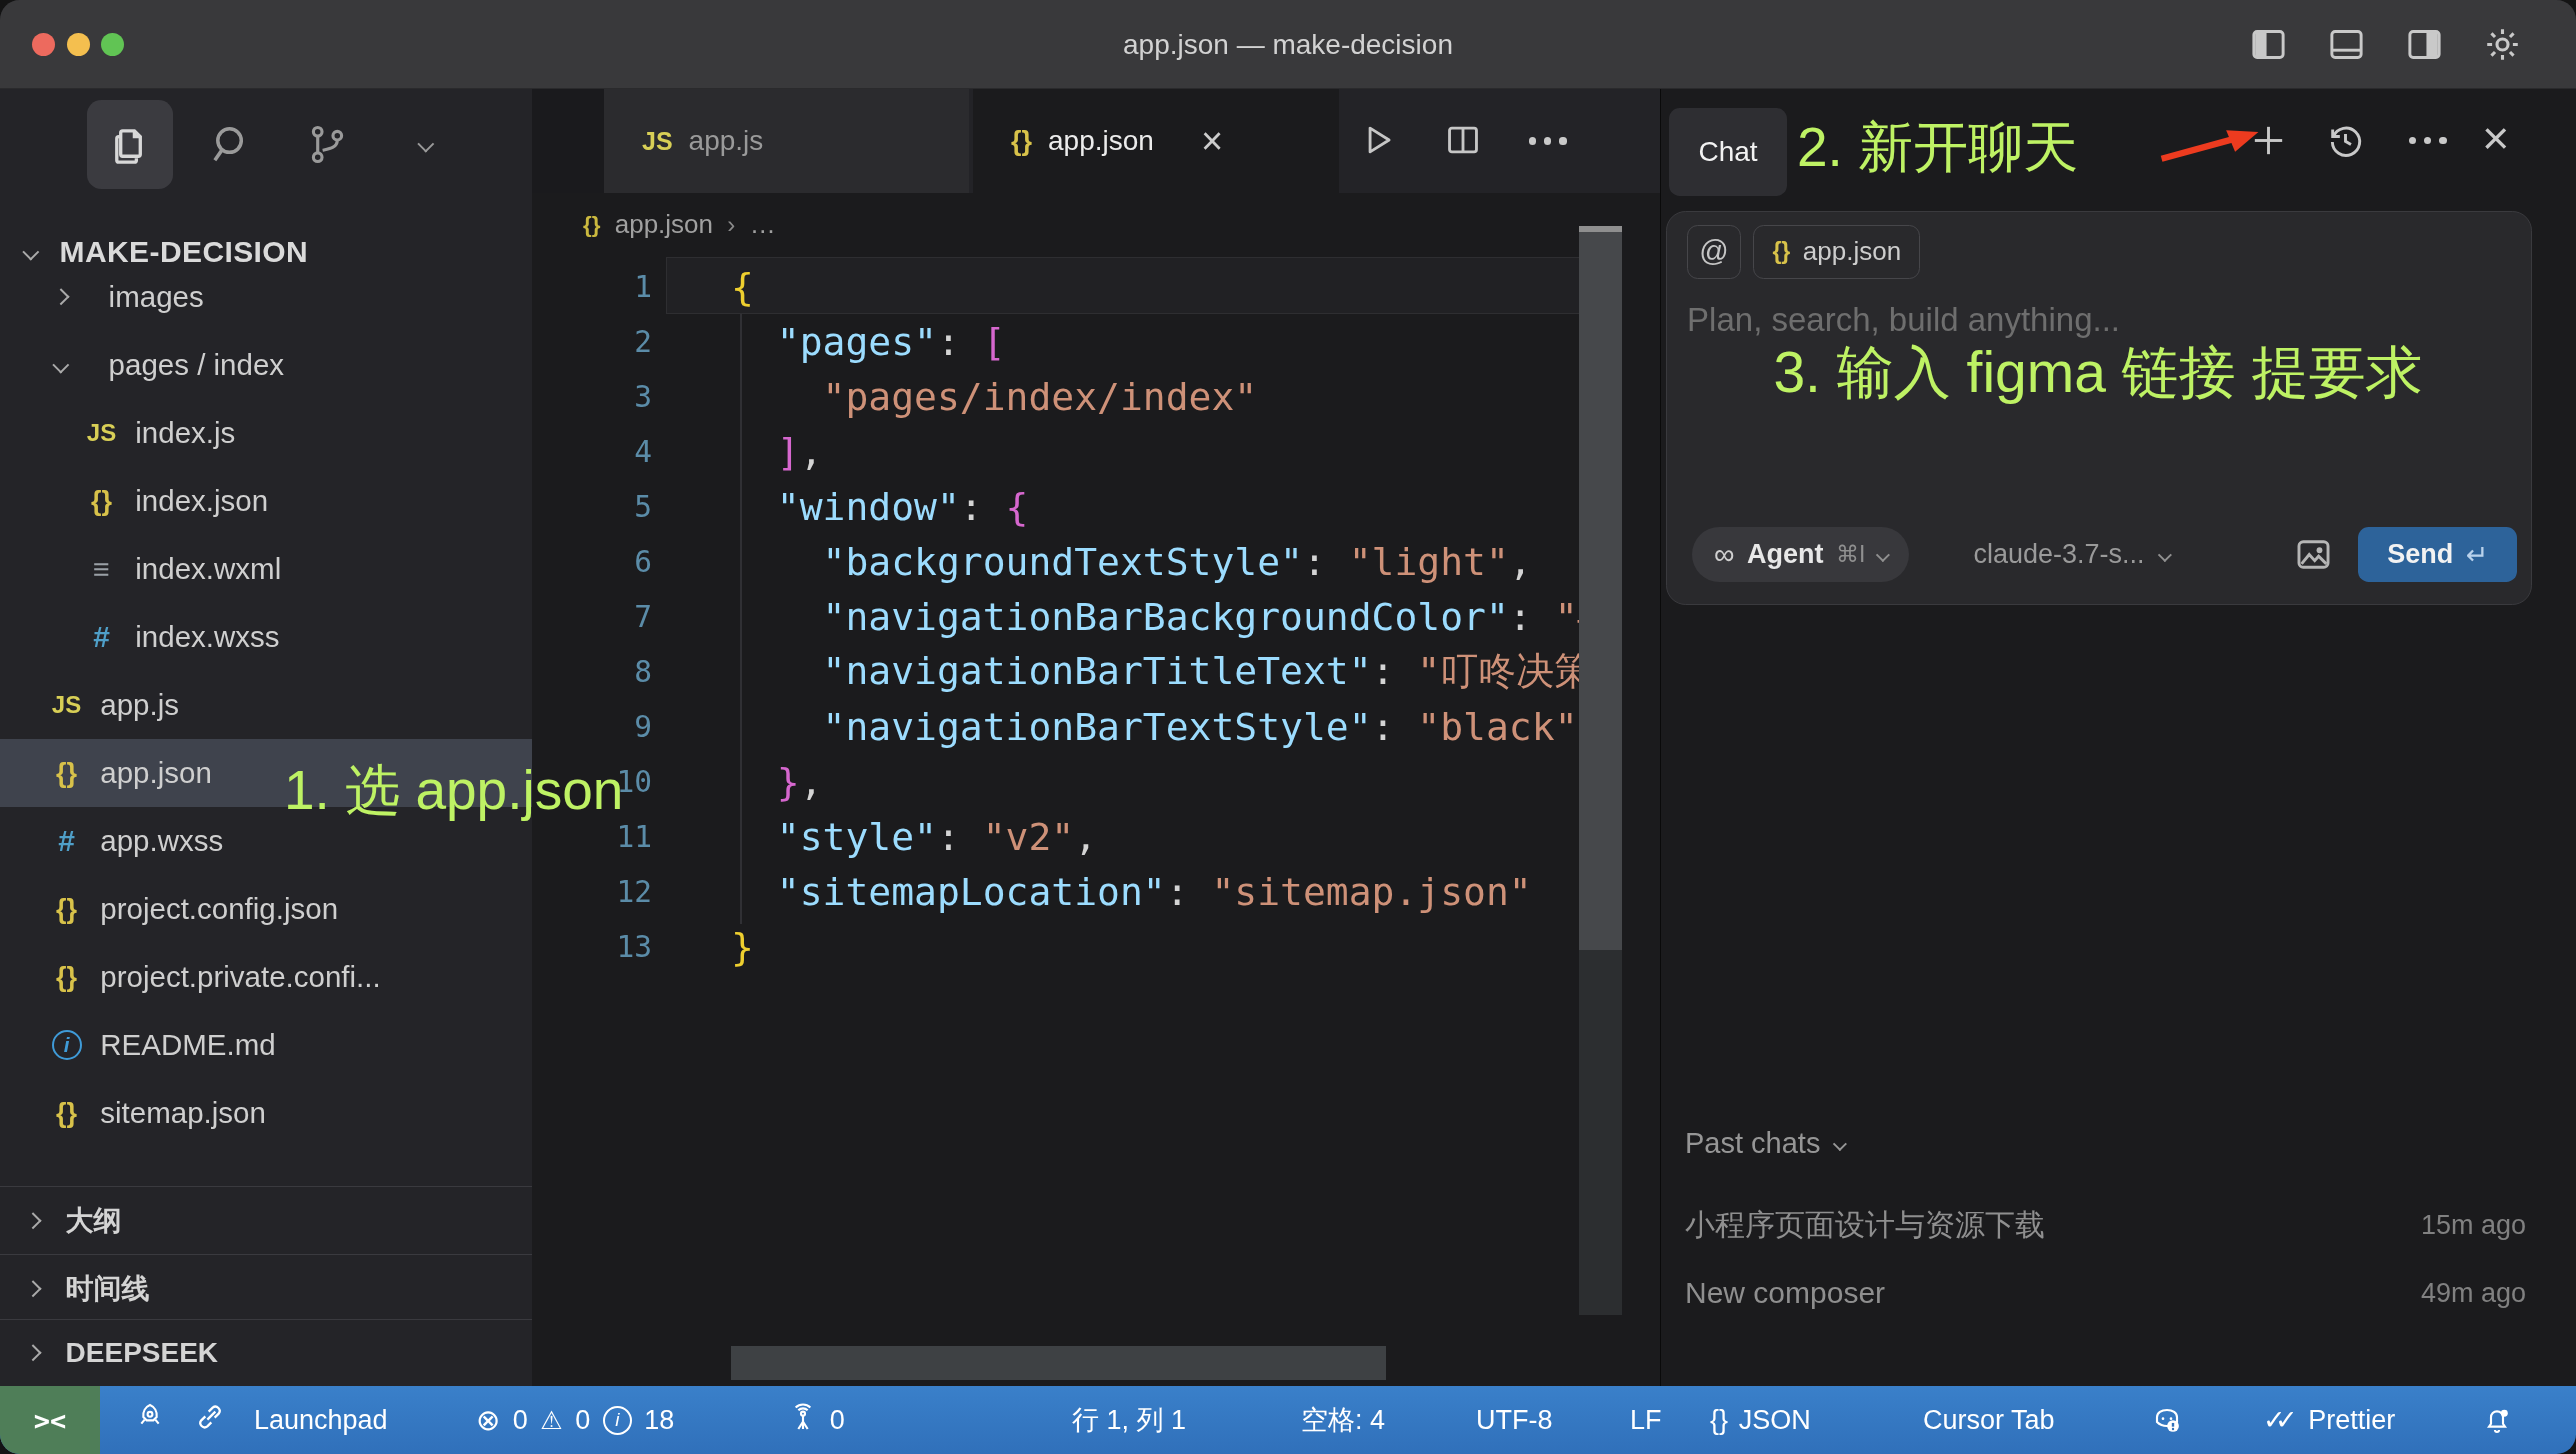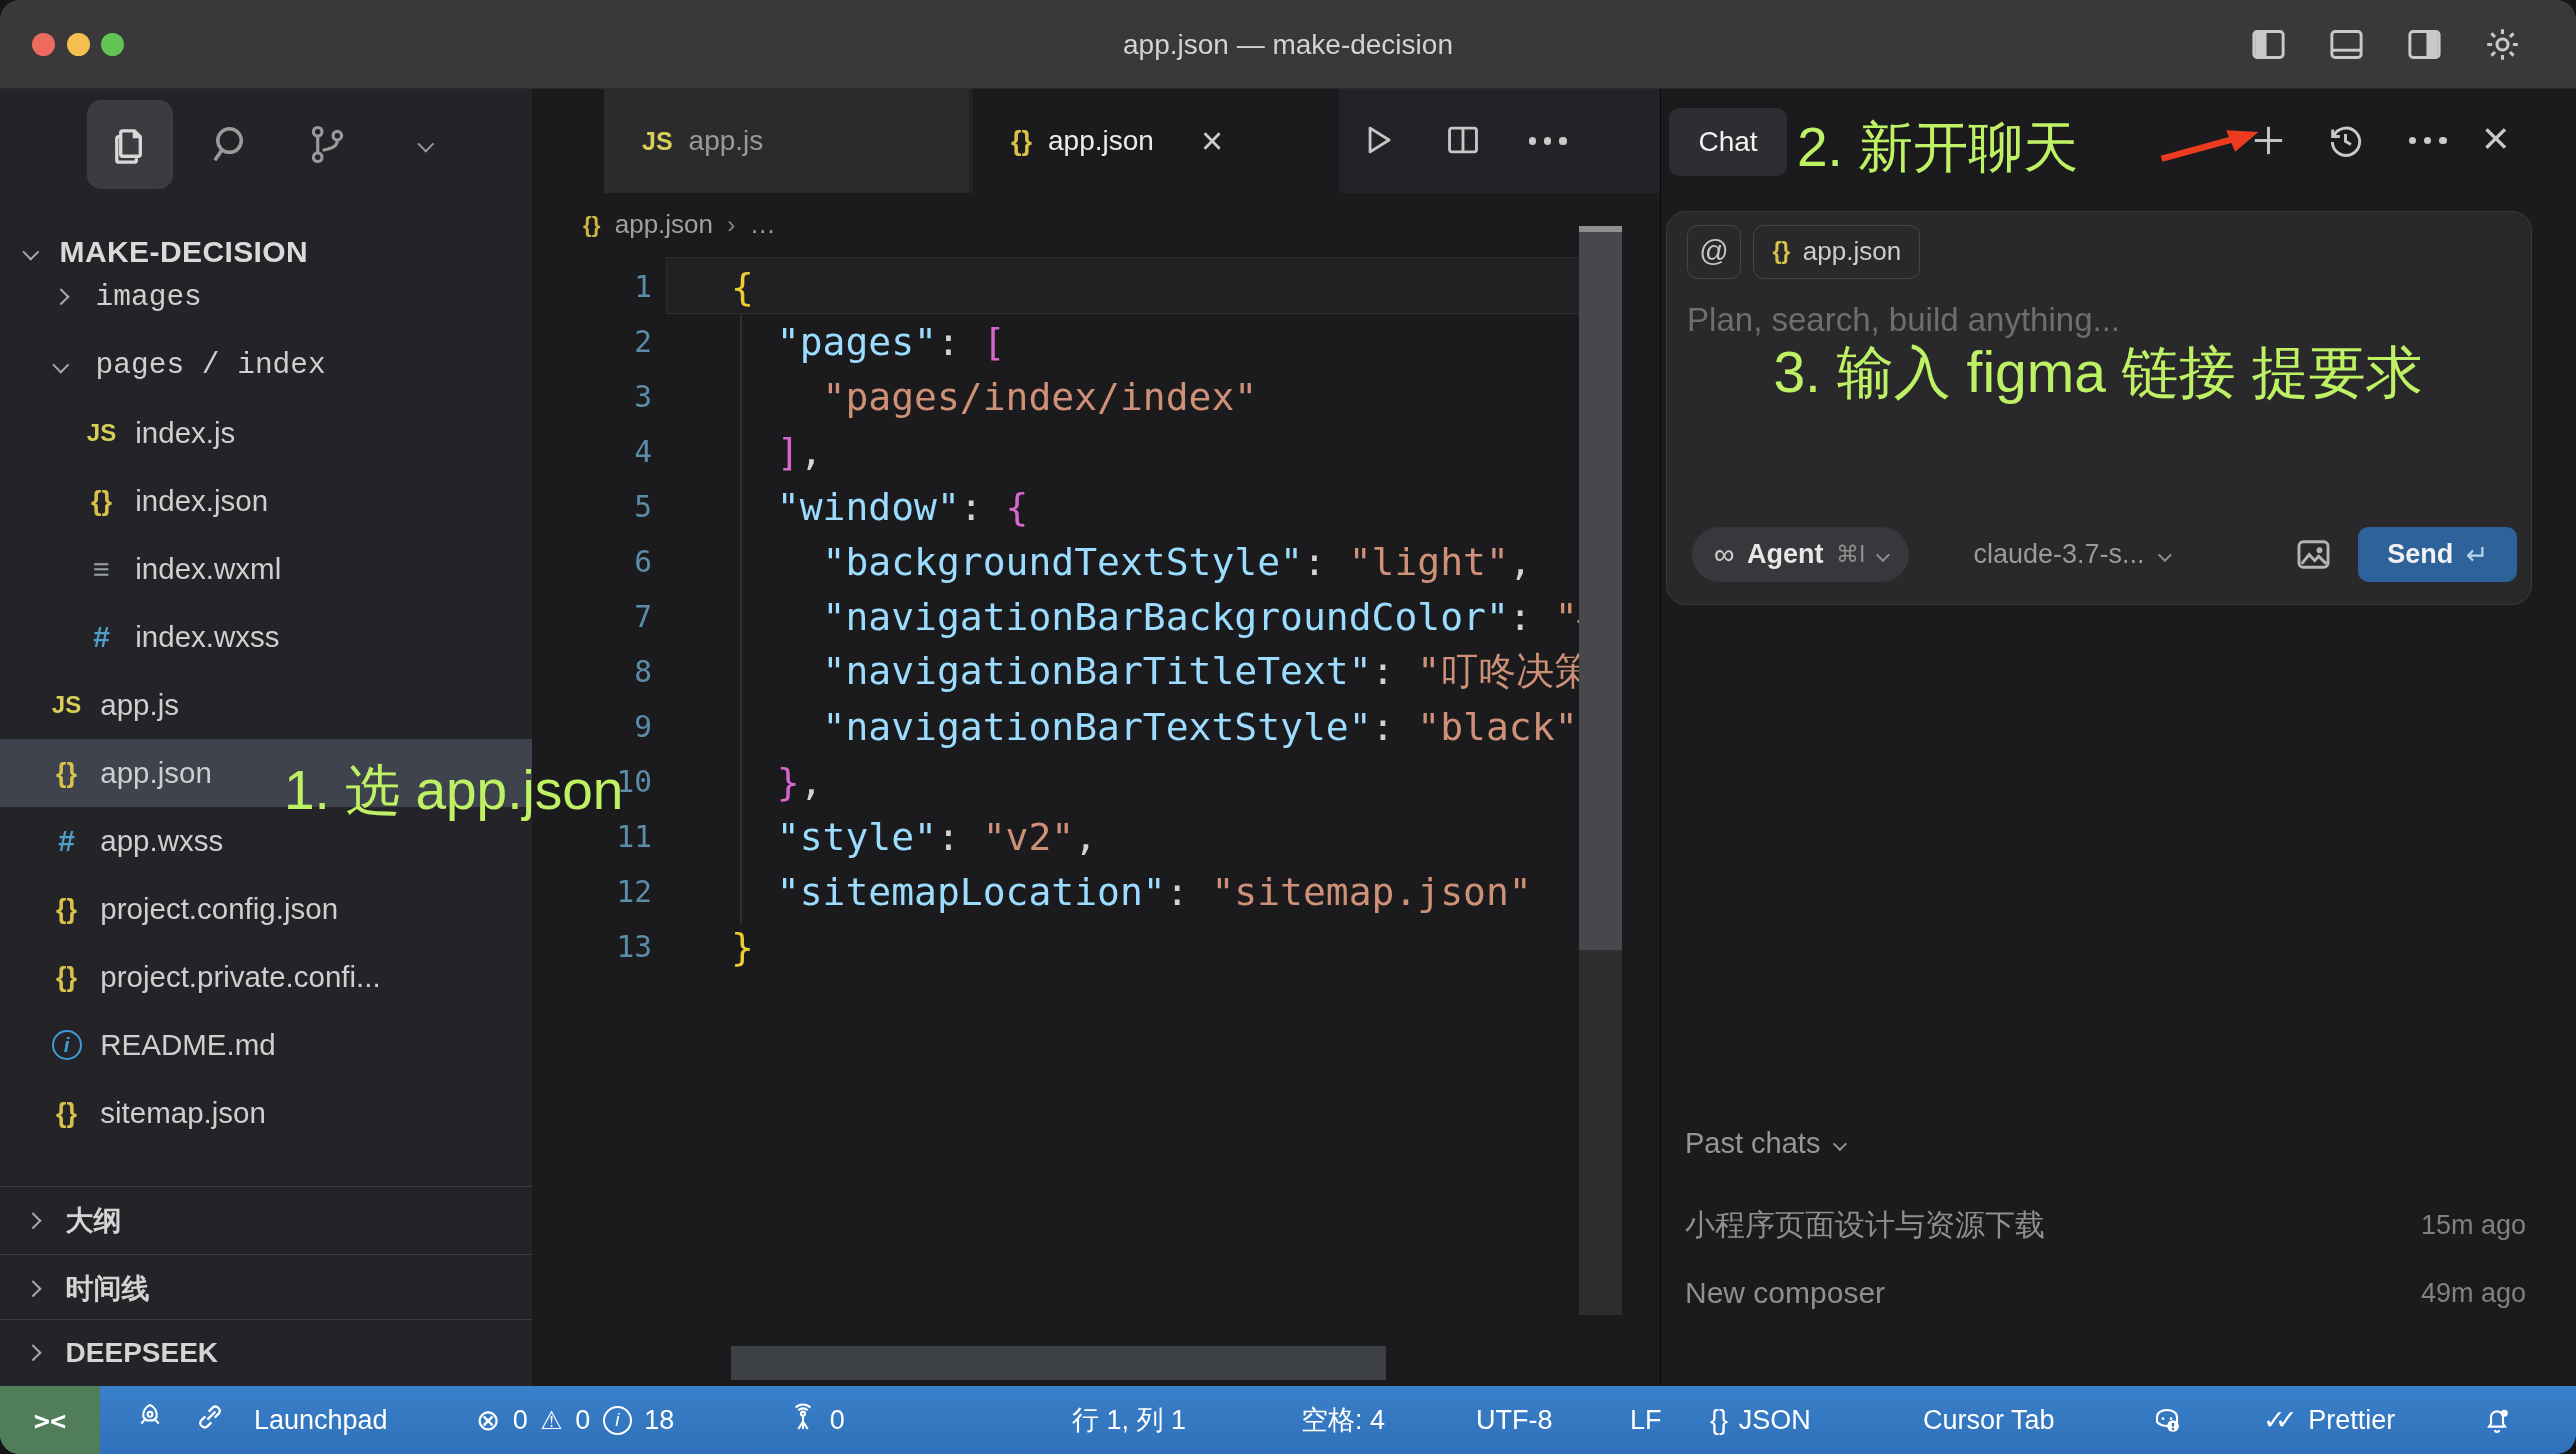--- a/index.html
+++ b/index.html
@@ -32,21 +32,21 @@
   .trow { position:absolute; left:0; width:100%; height:68px; display:flex; align-items:center; font-size:29.5px; color:#cfcfcf; }
   .trow.sel { background:#3f434d; }
   .ti { display:inline-flex; align-items:center; justify-content:center; width:39px; flex:none; }
   .ti-js { color:#d8cf56; font-weight:bold; font-size:24px; }
   .ti-json { color:#d8c24a; font-weight:bold; font-size:27px; }
   .ti-wxml { color:#9aa0a6; font-size:29px; }
   .ti-wxss { color:#4f9fc8; font-weight:bold; font-size:30px; }
   .ti-info { width:30px; height:30px; border:2.7px solid #3f9bd8; border-radius:50%; color:#3f9bd8; font-size:20.6px; font-weight:bold; display:inline-flex; align-items:center; justify-content:center; font-style:italic; }
   .lvl1 .ti { margin-left:47px; } .lvl1 .tl { margin-left:14.3px; }
   .lvl2 .ti { margin-left:82px; } .lvl2 .tl { margin-left:14.3px; }
-  .fold .chev { margin-left:55px; } .fold .tl { margin-left:29px;font-family:Liberation Mono, monospace; }
+  .fold .chev { margin-left:55px; } .fold .tl { margin-left:42px; }
   .sec { position:absolute; left:0; width:100%; height:68px; border-top:1.8px solid #3a3a3f; display:flex; align-items:center; }
   .sec .chev { margin-left:27px; }
   .sec .tl { margin-left:27px; font-size:28px; font-weight:bold; color:#d4d4d4; }
 
   
   .editor { position:relative; flex:1; background:#1b1b1d; }
   .tabbar { position:absolute; top:0; left:0; right:0; height:104px; background:#232327; }
   .tab-sliver { position:absolute; left:0; top:0; width:72px; height:104px; background:#1a1a1d; }
   .tab { position:absolute; top:0; height:104px; display:flex; align-items:center; padding-left:38px; }
   .tab1 { left:72px; width:365px; background:#2b2b2e; }
@@ -72,21 +72,21 @@
   .tok-pun { color:#d4d4d4; } .tok-key { color:#9cdcfe; } .tok-str { color:#ce9178; }
   .tok-b1 { color:#eecf2f; } .tok-b2 { color:#d667ce; }
   .indent-guide { position:absolute; left:208px; top:225px; width:1.8px; height:610px; background:#303034; }
   .vsb-track { position:absolute; left:1047px; top:137px; width:43px; height:1089px; background:#2c2e30; }
   .vsb-thumb { position:absolute; left:1047px; top:137px; width:43px; height:724px; background:#46484b; }
   .vsb-cap { position:absolute; left:1047px; top:137px; width:43px; height:6.3px; background:#8f8f8f; }
   .hsb-thumb { position:absolute; left:199px; top:1257px; width:655px; height:34px; background:#3e4144; }
 
   
   .chat { position:relative; width:916px; flex:none; background:#1b1b1d; border-left:1.8px solid #0a0a0a; }
-  .chat-tab { position:absolute; left:8px; top:19px; width:118px; height:68px; background:#2e2e32; border-radius:10.7px; display:flex; align-items:center; justify-content:center; color:#f2f2f2; font-size:28px;text-align:right; }
+  .chat-tab { position:absolute; left:8px; top:19px; width:118px; height:88px; background:#2e2e32; border-radius:10.7px; display:flex; align-items:center; justify-content:center; color:#f2f2f2; font-size:28px;text-align:right; }
   .chat-icons { position:absolute; top:30px; height:43px; display:flex; align-items:center; }
   .chat-icons svg { width:41px; height:41px; }
   .chat-close { position:absolute; left:821px; top:25px; color:#c9c9c9; font-size:47px; line-height:1; }
   .dots3 { display:flex; gap:8px; }
   .dots3 i { width:7.2px; height:7.2px; border-radius:50%; background:#c9c9c9; }
   .inputbox { position:absolute; left:5.4px; top:122px; width:866px; height:394px; background:#29292c; border:1.8px solid #3a3a3e; border-radius:19.7px; }
   .chip-at { position:absolute; left:19.7px; top:12.5px; width:54px; height:54px; border:1.8px solid #46464a; border-radius:10.7px; display:flex; align-items:center; justify-content:center; color:#c6c6c6; font-size:29px; }
   .chip-file { position:absolute; left:86px; top:12.5px; height:54px; border:1.8px solid #46464a; border-radius:10.7px; display:flex; align-items:center; padding:0 18px; gap:12.5px; }
   .chip-file .ic { color:#d8c24a; font-weight:bold; font-size:23px; }
   .chip-file .fl { color:#cdcdcd; font-size:26px; }

